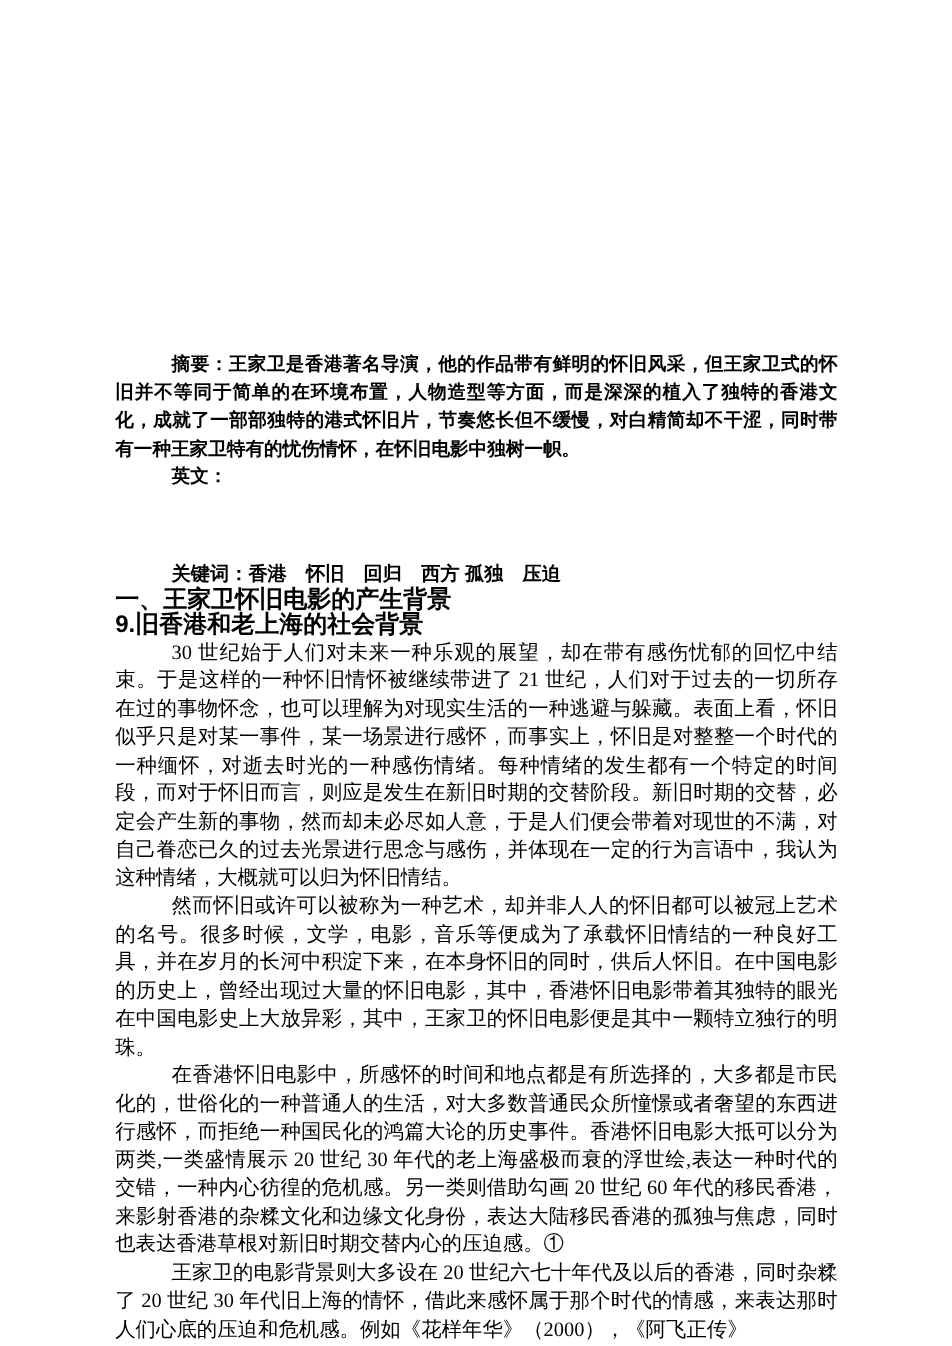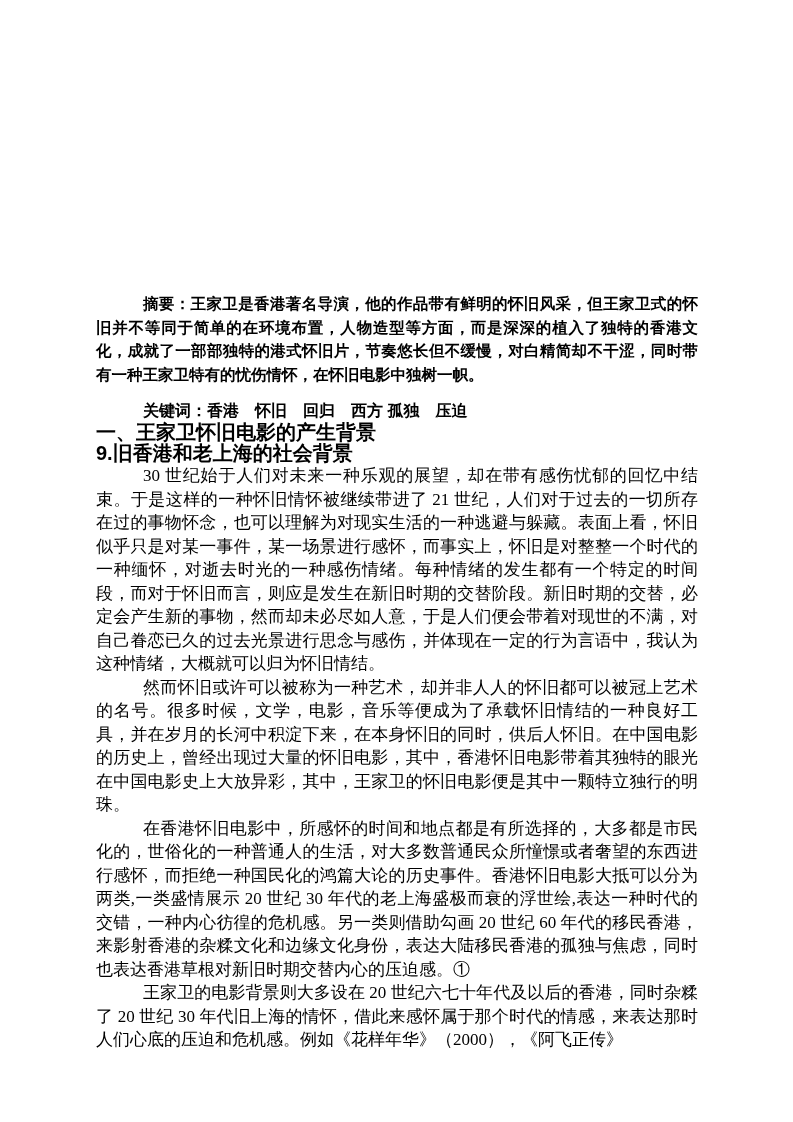--- a/index.html
+++ b/index.html
@@ -38,20 +38,21 @@
   }
   .spacer {
     height: 14px;
   }
   .keywords {
     font-family: "Liberation Sans", "DejaVu Sans", sans-serif;
     font-weight: 700;
     font-size: 16px;
     line-height: 22px;
     text-indent: 47px;
+    margin-top: 44px;
   }
   .heading {
     font-family: "Liberation Sans", "DejaVu Sans", sans-serif;
     font-weight: 700;
     font-size: 20px;
     line-height: 21px;
   }
   
   .body-para {
     font-family: "Liberation Serif", "DejaVu Serif", serif;
@@ -63,20 +64,21 @@
   }
 </style>
 </head>
 <body>
 
 <div class="page">
   <div class="content">
 
     <p class="bold-block indent">摘要：王家卫是香港著名导演，他的作品带有鲜明的怀旧风采，但王家卫式的怀旧并不等同于简单的在环境布置，人物造型等方面，而是深深的植入了独特的香港文化，成就了一部部独特的港式怀旧片，节奏悠长但不缓慢，对白精简却不干涩，同时带有一种王家卫特有的忧伤情怀，在怀旧电影中独树一帜。</p>
 
+    <p class="bold-block indent">英文：</p>
 
     <div class="spacer"></div>
 
     <p class="keywords">关键词：香港　怀旧　回归　西方 孤独　压迫</p>
 
     <h2 class="heading">一、王家卫怀旧电影的产生背景</h2>
 
     <h3 class="heading">9.旧香港和老上海的社会背景</h3>
 
     <p class="body-para">30 世纪始于人们对未来一种乐观的展望，却在带有感伤忧郁的回忆中结束。于是这样的一种怀旧情怀被继续带进了 21 世纪，人们对于过去的一切所存在过的事物怀念，也可以理解为对现实生活的一种逃避与躲藏。表面上看，怀旧似乎只是对某一事件，某一场景进行感怀，而事实上，怀旧是对整整一个时代的一种缅怀，对逝去时光的一种感伤情绪。每种情绪的发生都有一个特定的时间段，而对于怀旧而言，则应是发生在新旧时期的交替阶段。新旧时期的交替，必定会产生新的事物，然而却未必尽如人意，于是人们便会带着对现世的不满，对自己眷恋已久的过去光景进行思念与感伤，并体现在一定的行为言语中，我认为这种情绪，大概就可以归为怀旧情结。</p>

